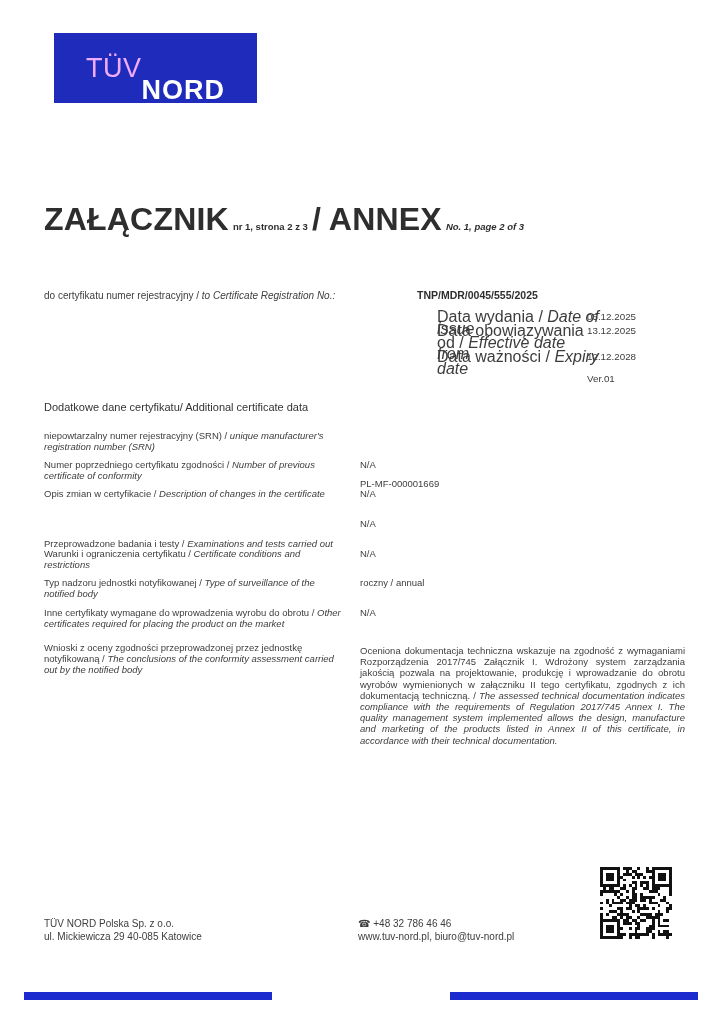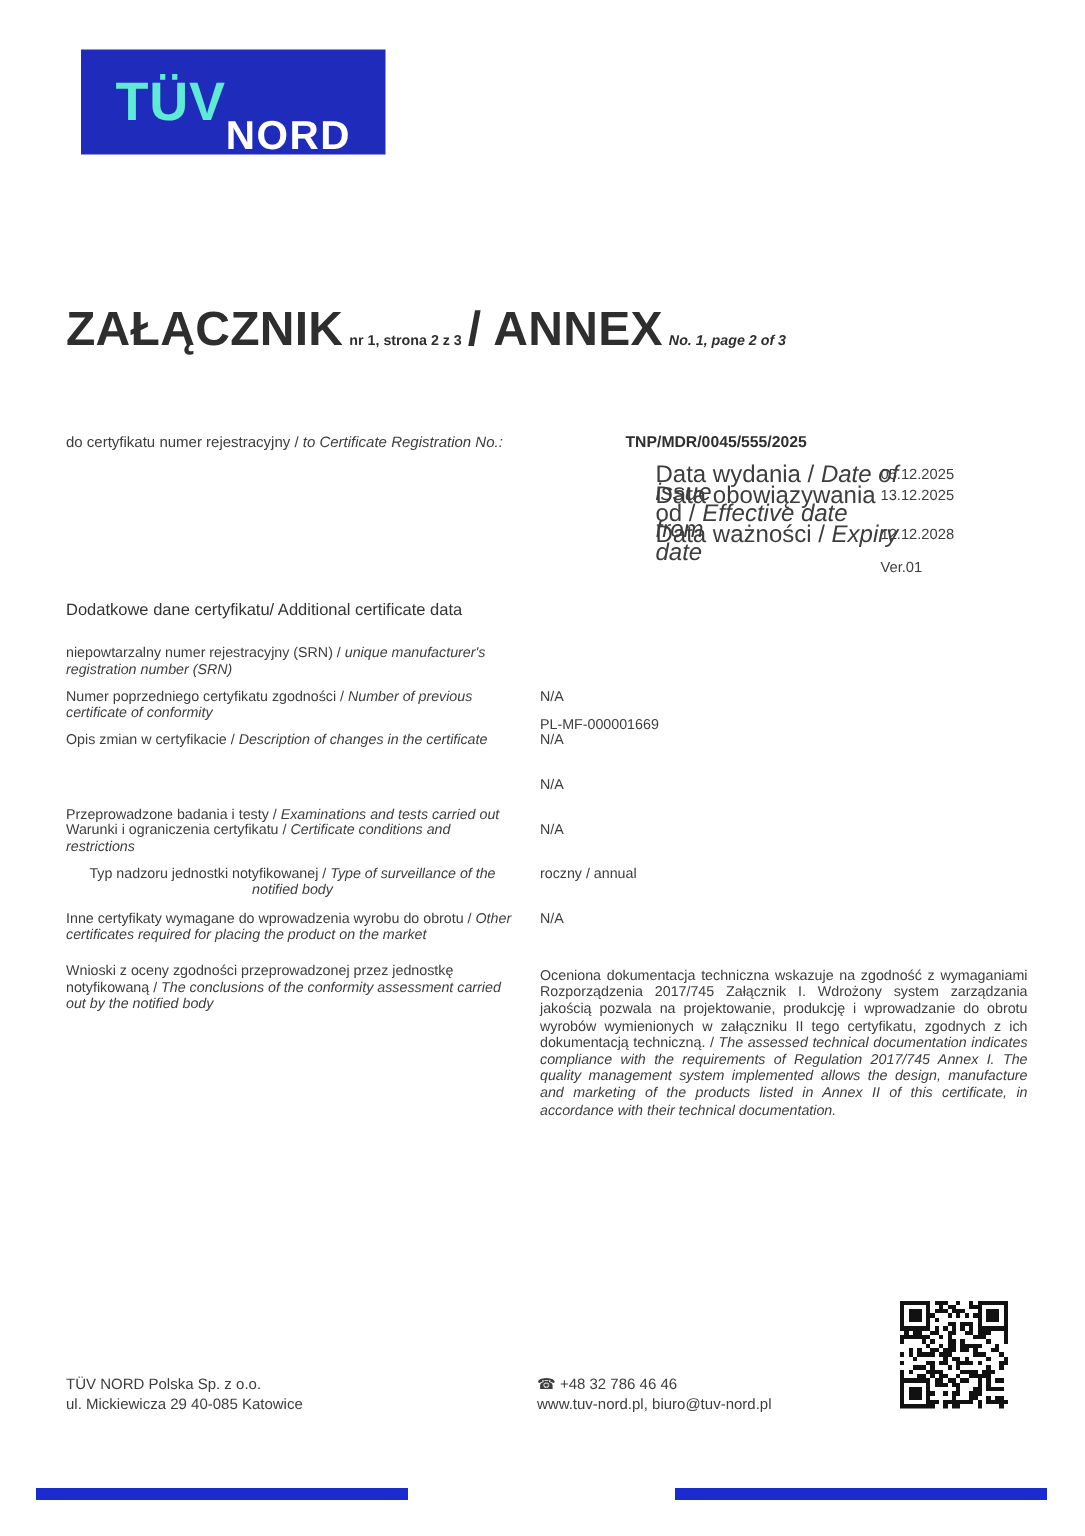--- a/index.html
+++ b/index.html
@@ -3,21 +3,21 @@
 <meta charset="utf-8">
 <style>
   html,body{margin:0;padding:0;background:#ffffff;}
   body{width:723px;height:1024px;position:relative;overflow:hidden;
        font-family:"Liberation Sans","DejaVu Sans",sans-serif;color:#3d3d3d;}
   .abs{position:absolute;}
 
   
   .logo{left:54px;top:33px;width:203px;height:70px;background:#1f2cbb;
         display:flex;align-items:center;justify-content:center;}
-  .logo .tuv{color:#5eead4;font-size:36px;font-weight:700;letter-spacing:.5px;}
+  .logo .tuv{color:#f0abfc;font-size:27px;font-weight:400;letter-spacing:.5px;}
   .logo .nord{color:#fff;font-size:27px;font-weight:700;letter-spacing:1px;margin-top:44px;}
 
   
   .title{left:44px;top:201px;white-space:nowrap;color:#2e2e2e;}
   .title .big{font-size:32px;font-weight:800;vertical-align:baseline;letter-spacing:.2px;}
   .title .small{font-size:9.5px;font-weight:700;vertical-align:baseline;margin:0 4px;}
   .title .small.it{font-style:italic;}
 
   
   .certline{left:44px;top:290px;font-size:10px;text-align:center;}
@@ -101,21 +101,21 @@
 <div class="abs rlabel" style="top:538px;">
   <span>Przeprowadzone badania i testy / </span><i>Examinations and tests carried out</i>
 </div>
 <div class="abs rvalue" style="top:518px;">N/A</div>
 
 <div class="abs rlabel" style="top:548px;">
   <span>Warunki i ograniczenia certyfikatu / </span><i>Certificate conditions and restrictions</i>
 </div>
 <div class="abs rvalue" style="top:548px;">N/A</div>
 
-<div class="abs rlabel" style="top:577px;text-align:center;">
+<div class="abs rlabel" style="top:577px;">
   <span>Typ nadzoru jednostki notyfikowanej / </span><i>Type of surveillance of the notified body</i>
 </div>
 <div class="abs rvalue" style="top:577px;">roczny / annual</div>
 
 <div class="abs rlabel" style="top:607px;">
   <span>Inne certyfikaty wymagane do wprowadzenia wyrobu do obrotu / </span><i>Other certificates required for placing the product on the market</i>
 </div>
 <div class="abs rvalue" style="top:607px;">N/A</div>
 
 <div class="abs rlabel" style="top:642px;">

